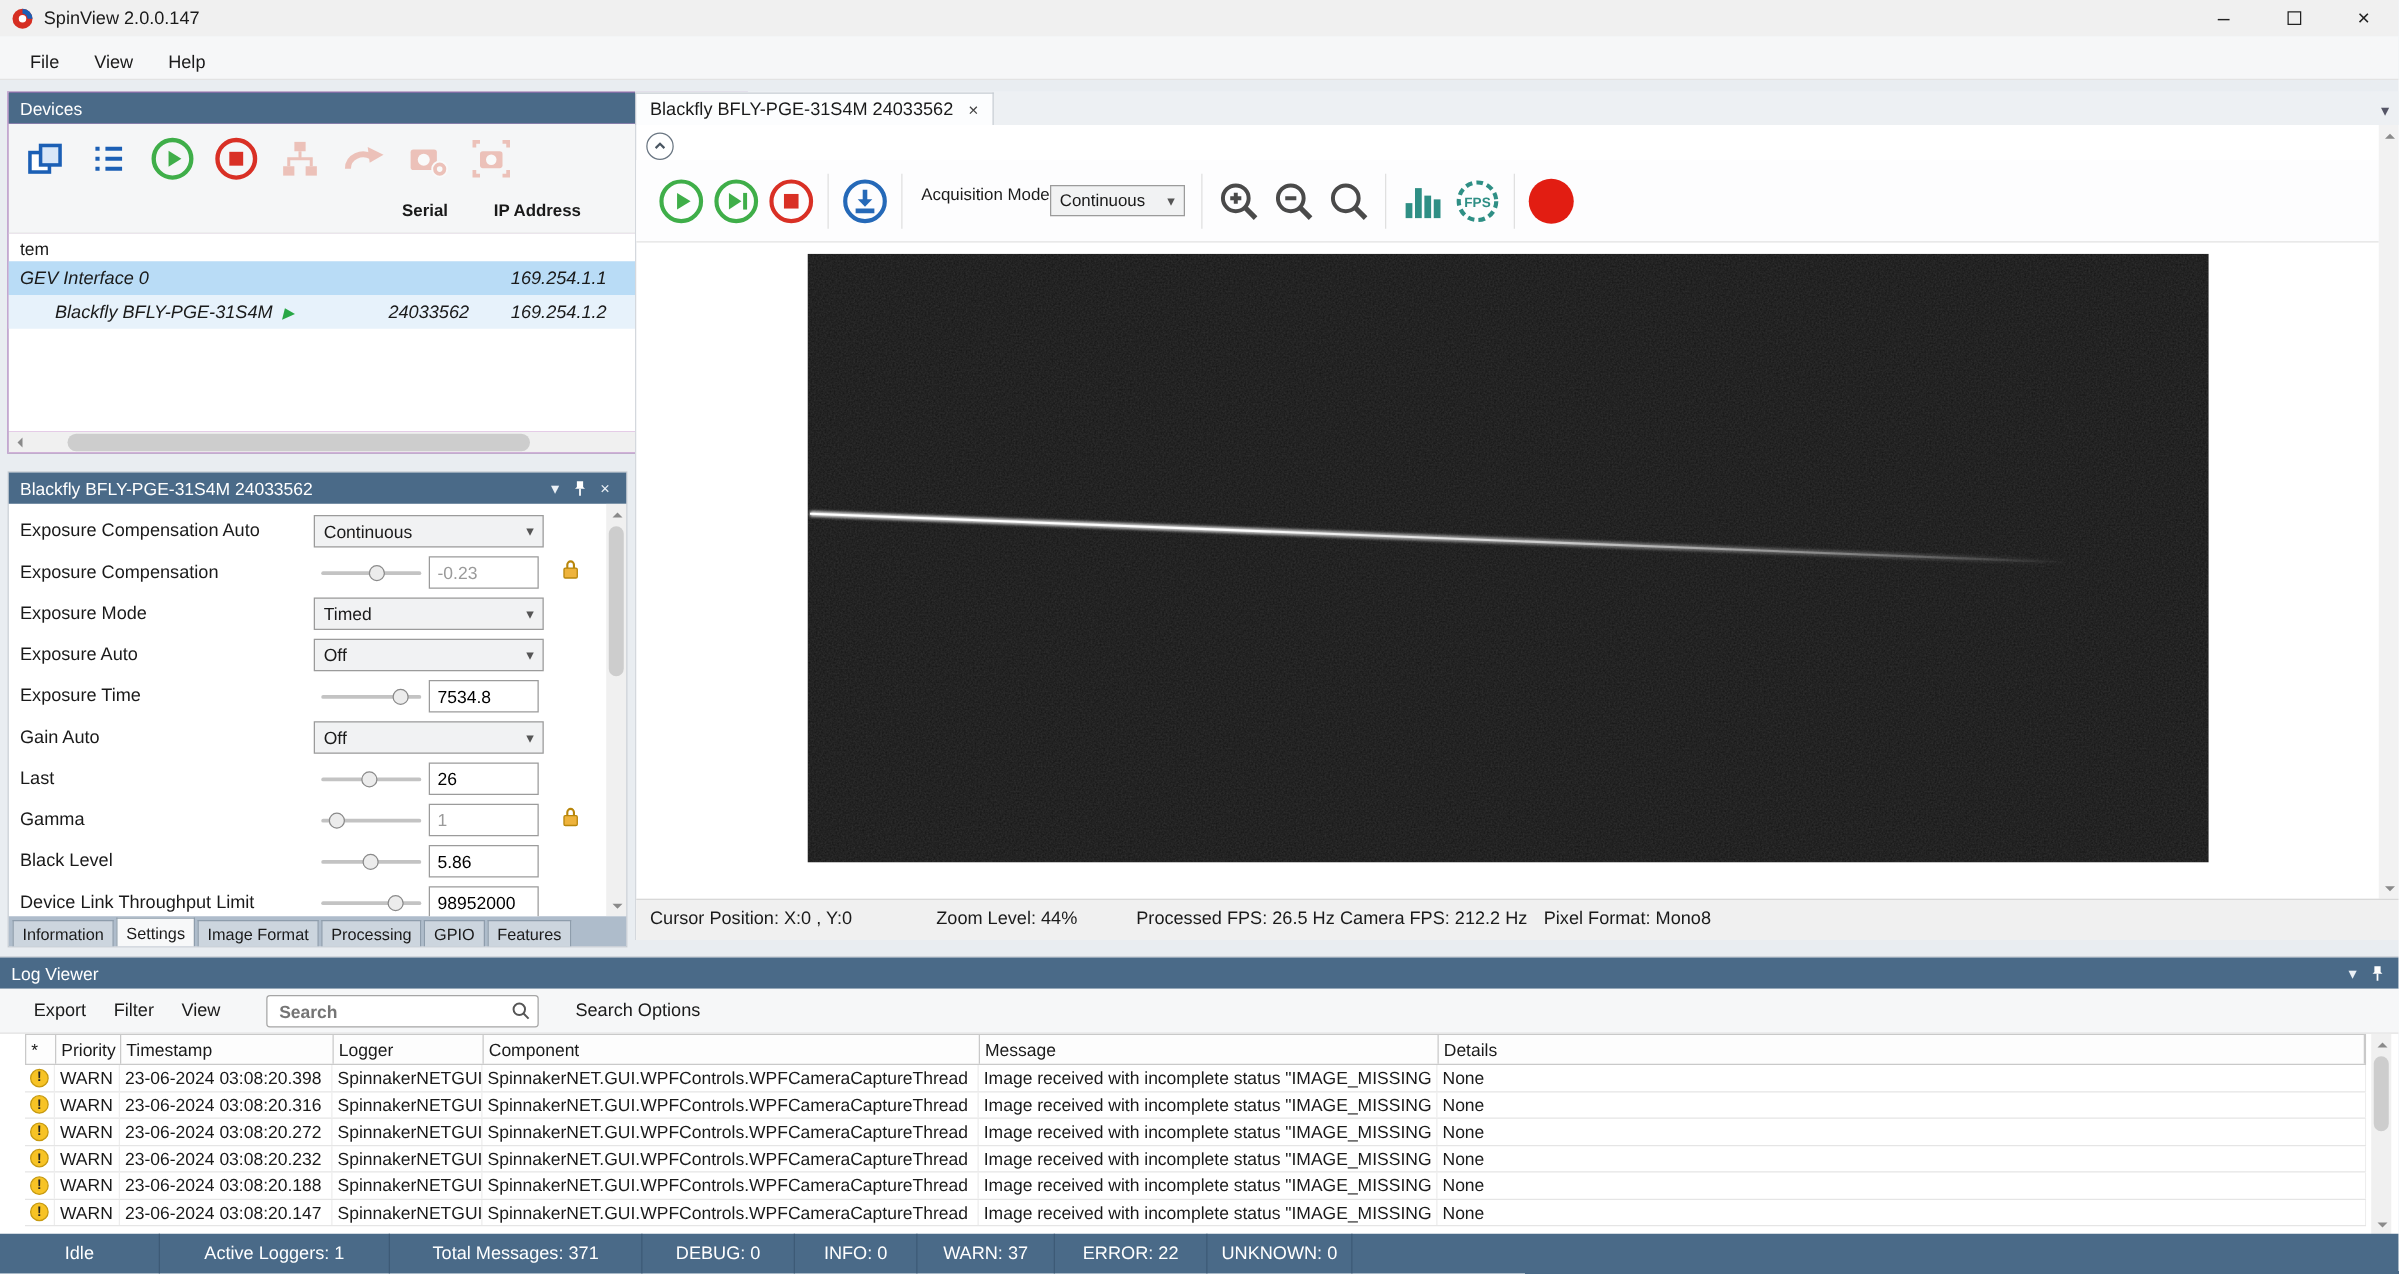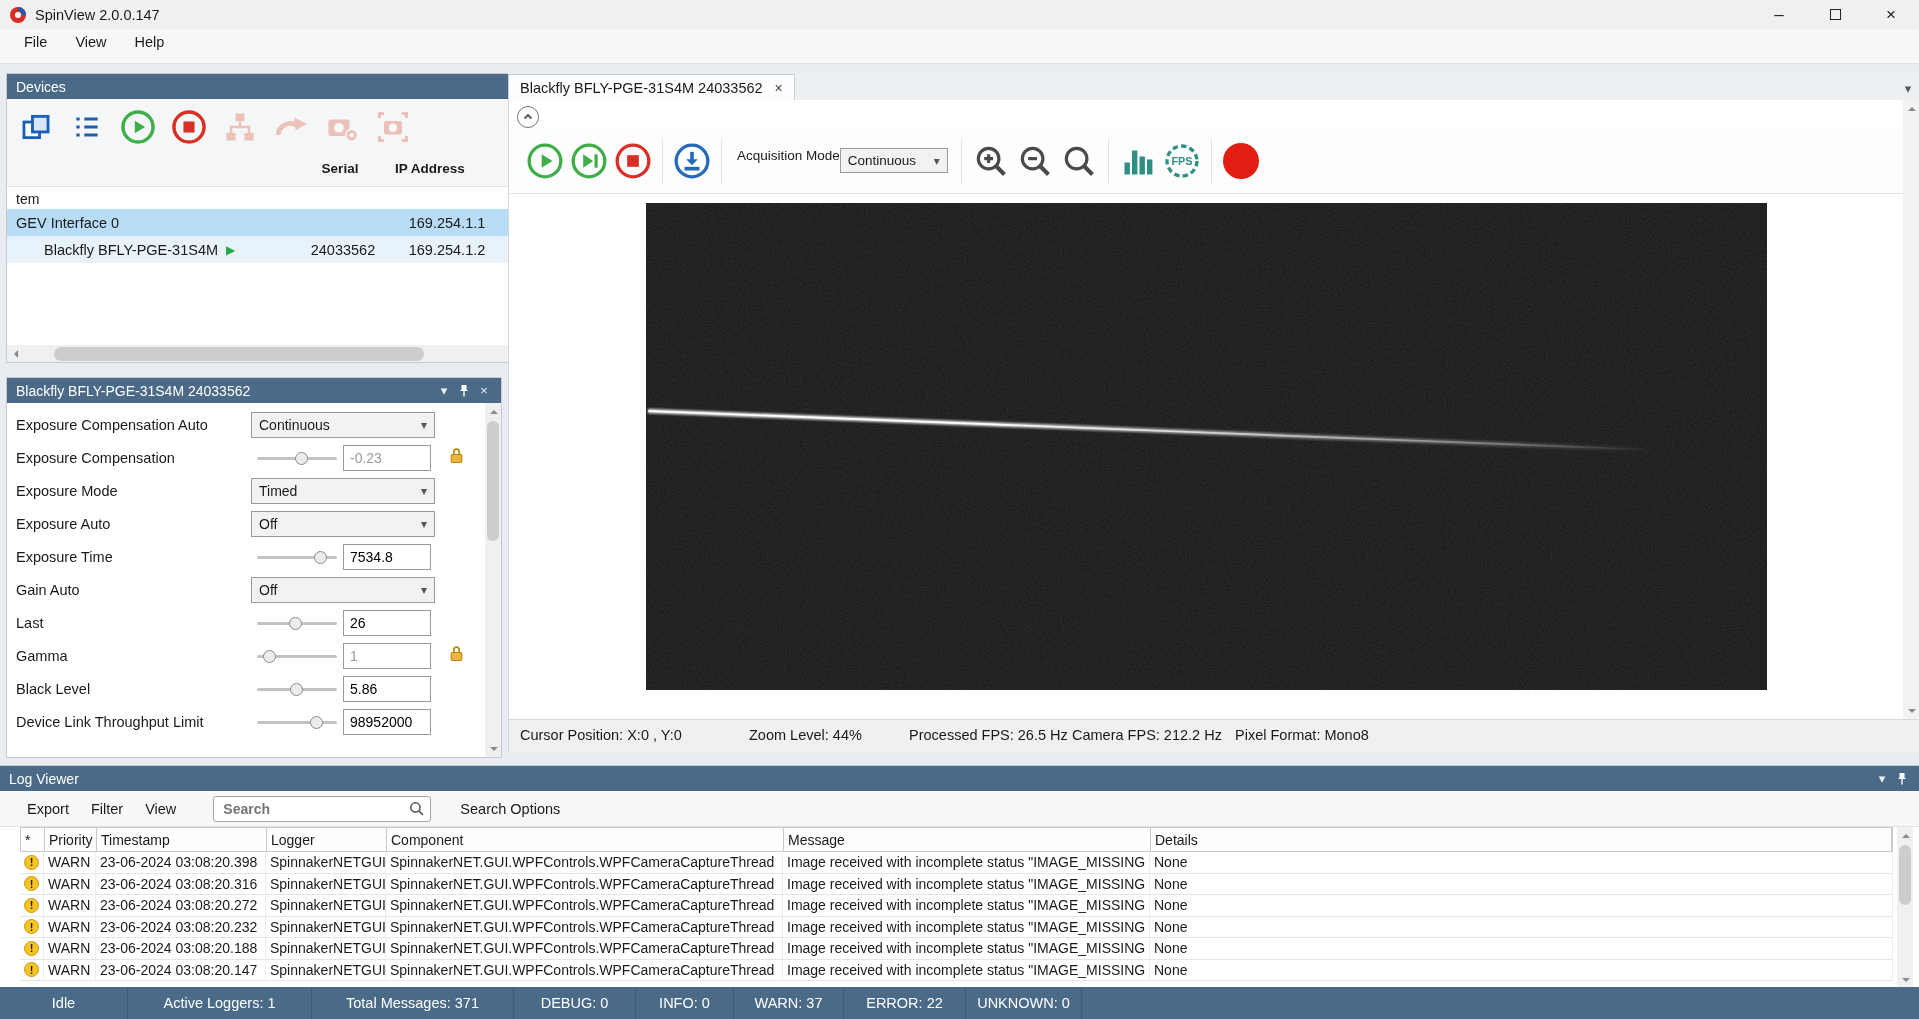--- a/index.html
+++ b/index.html
@@ -8,39 +8,39 @@
   .app { position:relative; width:1919px; height:1019px; background:#e9edf1; overflow:hidden; }
 
   
   .titlebar { position:absolute; left:0; top:0; right:0; height:29px; background:#f0f0f0; display:flex; align-items:center; padding-left:9px; }
   .title-text { margin-left:8px; font-size:14.5px; }
   .win-btns { margin-left:auto; display:flex; height:100%; }
   .win-btn { width:56px; height:100%; display:flex; align-items:center; justify-content:center; color:#222; font-size:17px; }
   .max-glyph { width:11px; height:11px; border:1.3px solid #222; }
 
   
-  .menubar { position:absolute; left:0; top:29px; right:0; height:35px; background:#f6f7f8; display:flex; align-items:flex-start; padding-left:10px; border-bottom:1px solid #e3e3e3; }
+  .menubar { position:absolute; left:0; top:29px; right:0; height:35px; background:#f6f7f8; display:flex; align-items:flex-end; padding-left:10px; border-bottom:1px solid #e3e3e3; }
   .menu-item { padding:5px 14px; font-size:14.5px; }
 
   
   .panel-hdr { height:25px; background:#4a6a88; color:#fff; display:flex; align-items:center; padding:0 7px 0 9px; font-size:14px; flex:none; }
   .panel-hdr .spacer { flex:1; }
   .hdr-ico { width:20px; text-align:center; color:#eaf0f6; font-size:13px; display:flex; align-items:center; justify-content:center; }
 
   
   .devices { position:absolute; left:6px; top:73px; width:592px; height:290px; background:#a21caf; border:1px solid #c4cad1; display:flex; flex-direction:column; }
   .dev-toolbar { background:#f5f6f7; padding:7px 8px 0 8px; height:88px; position:relative; border-bottom:1px solid #e6e6e6; }
   .dev-icons { display:flex; gap:9px; align-items:center; }
   .tbtn { width:42px; height:42px; display:flex; align-items:center; justify-content:center; }
   .faded { opacity:.45; }
   .hdr-serial { position:absolute; left:300px; width:66px; top:62px; font-weight:bold; font-size:13.5px; text-align:center; }
   .hdr-ip { position:absolute; left:388px; width:100px; top:62px; font-weight:bold; font-size:13.5px; text-align:left; }
   .dev-list { flex:1; position:relative; background:#fff; font-size:14.5px; }
   .dev-item-hdr { padding:4px 0 2px 9px; font-size:14px; }
-  .dev-row { height:27px; display:flex; align-items:center; position:relative; }
+  .dev-row { height:27px; display:flex; align-items:center; position:relative;font-style:italic; }
   .dev-row.selected { background:#b9dcf6; }
   .dev-row.child { background:#e7f2fb; }
   .dev-row .name { padding-left:9px; white-space:nowrap; }
   .dev-row.child .name { padding-left:37px; }
   .stream-badge { color:#28a745; font-size:12px; margin-left:8px; }
   .cell-serial { position:absolute; left:296px; width:80px; text-align:center; }
   .cell-ip { position:absolute; left:392px; width:96px; text-align:center; }
   .dev-hscroll { height:17px; background:#f0f0f0; display:flex; align-items:center; flex:none; }
   .scr-btn { width:17px; height:17px; display:flex; align-items:center; justify-content:center; }
   .tri-l { width:0;height:0;border:4.5px solid transparent;border-right-color:#8a8a8a;border-left:none; }
@@ -344,20 +344,28 @@
       </div>
       <div class="p-vscroll">
         <span class="scr-btn" style="top:0">
             <span class="tri-u"></span>
           </span>
         <div class="v-thumb"></div>
         <span class="scr-btn" style="bottom:0">
             <span class="tri-d"></span>
           </span>
       </div>
+    </div>
+    <div class="props-tabs">
+      <span class="ptab">Information</span>
+      <span class="ptab active">Settings</span>
+      <span class="ptab">Image Format</span>
+      <span class="ptab">Processing</span>
+      <span class="ptab">GPIO</span>
+      <span class="ptab">Features</span>
     </div>
   </div>
 
   <div class="viewer-tabbar">
     <div class="vtab">
       <span>Blackfly BFLY-PGE-31S4M 24033562</span>
       <span class="vtab-close">×</span>
     </div>
     <span class="tab-overflow">▾</span>
   </div>

